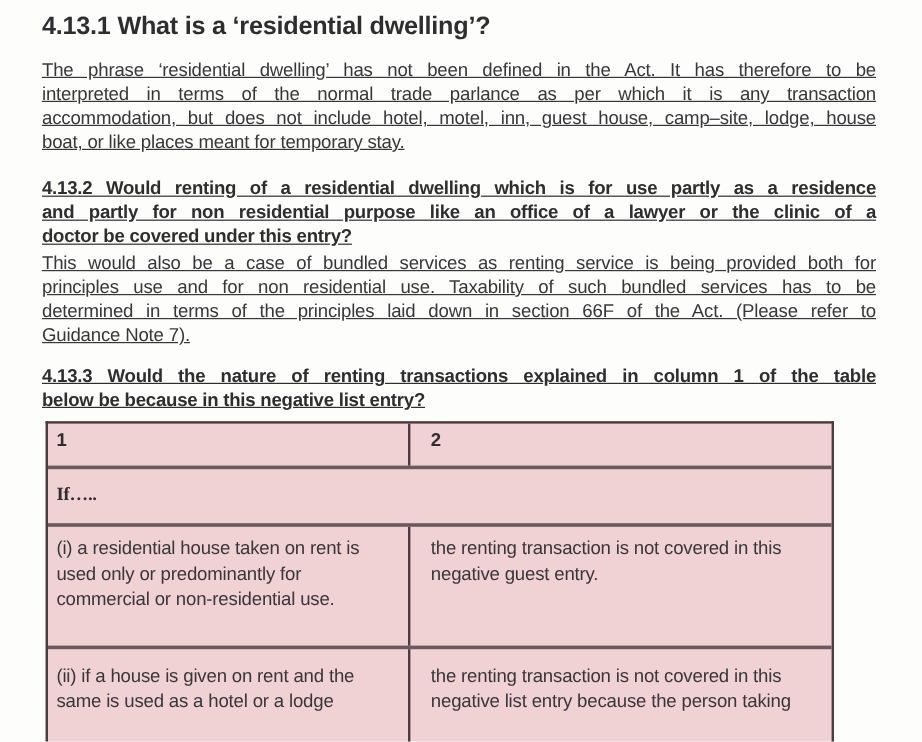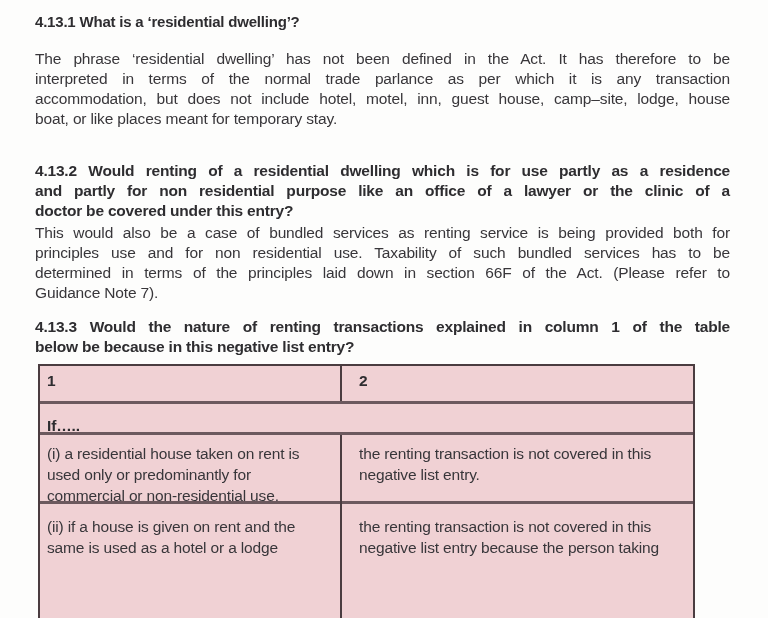--- a/index.html
+++ b/index.html
@@ -17,56 +17,56 @@
     background: var(--page-background);
     font-family: "Liberation Sans", "DejaVu Sans", sans-serif;
   }
   .page {
     width: 768px; height: 618px;
     padding: 12px 38px 0 35px;
     color: var(--text);
     overflow: hidden;
   }
   .h1 {
-    font-size: 15px; font-weight: 700; color: var(--heading-text);
+    font-size: 21px; font-weight: 700; color: var(--heading-text);
     line-height: 20px; letter-spacing: -0.2px;
   }
   .para {
     margin-top: 17px;
     font-size: 15.5px; line-height: 20px; letter-spacing: -0.15px;
   }
   .heading-block {
     font-weight: 700; color: var(--heading-text);
     font-size: 15.5px; line-height: 20px; letter-spacing: -0.2px;
   }
-  .mt19 { margin-top: 32px; }
+  .mt19 { margin-top: 19px; }
   .mt14 { margin-top: 14px; }
-  .justify .line { text-align: justify; text-align-last: justify; }
+  .justify .line { text-align: justify; text-align-last: justify; text-decoration: underline; }
   .justify .line.last { text-align-last: left; }
   
   .tbl {
     margin-top: 7px; margin-left: 3px;
     width: 657px;
     border: 2.5px solid var(--table-border);
     border-bottom: none;
     background: var(--cell-background);
   }
   .trow { display: grid; grid-template-columns: 300px 1fr; }
   .trow + .trow { border-top: 3px solid var(--row-divider); }
   .tcell {
     font-size: 15.5px; line-height: 21px; letter-spacing: -0.15px;
     padding: 8px 10px 4px 7px;
     color: var(--text);
   }
   .tcell.c2 { border-left: 2.5px solid var(--table-border); padding-left: 17px; }
   .trow.r1 { height: 35px; }
   .trow.r1 .tcell { padding-top: 4px; font-weight: 700; color: var(--heading-text); }
-  .trow.r2 { height: 31px; }
+  .trow.r2 { height: 48px; font-family: Liberation Serif, serif; }
   .trow.r2 .tcell { padding-top: 11px; font-weight: 700; color: var(--heading-text); }
-  .trow.r3 { height: 69px; }
+  .trow.r3 { height: 102px; }
   .trow.r3 .tcell { padding-top: 8px; }
   .trow.r4 { height: 120px; }
   .trow.r4 .tcell { padding-top: 12px; }
 </style>
 </head>
 <body>
 
 <div class="page">
 
   <div class="h1">4.13.1 What is a ‘residential dwelling’?</div>
@@ -111,21 +111,21 @@
         </div>
     </div>
     <div class="trow r3">
       <div class="tcell c1">
           <div class="line">(i) a residential house taken on rent is</div>
           <div class="line">used only or predominantly for</div>
           <div class="line last">commercial or non-residential use.</div>
         </div>
       <div class="tcell c2">
           <div class="line">the renting transaction is not covered in this</div>
-          <div class="line last">negative list entry.</div>
+          <div class="line last">negative guest entry.</div>
         </div>
     </div>
     <div class="trow r4">
       <div class="tcell c1">
           <div class="line">(ii) if a house is given on rent and the</div>
           <div class="line last">same is used as a hotel or a lodge</div>
         </div>
       <div class="tcell c2">
           <div class="line">the renting transaction is not covered in this</div>
           <div class="line">negative list entry because the person taking</div>

